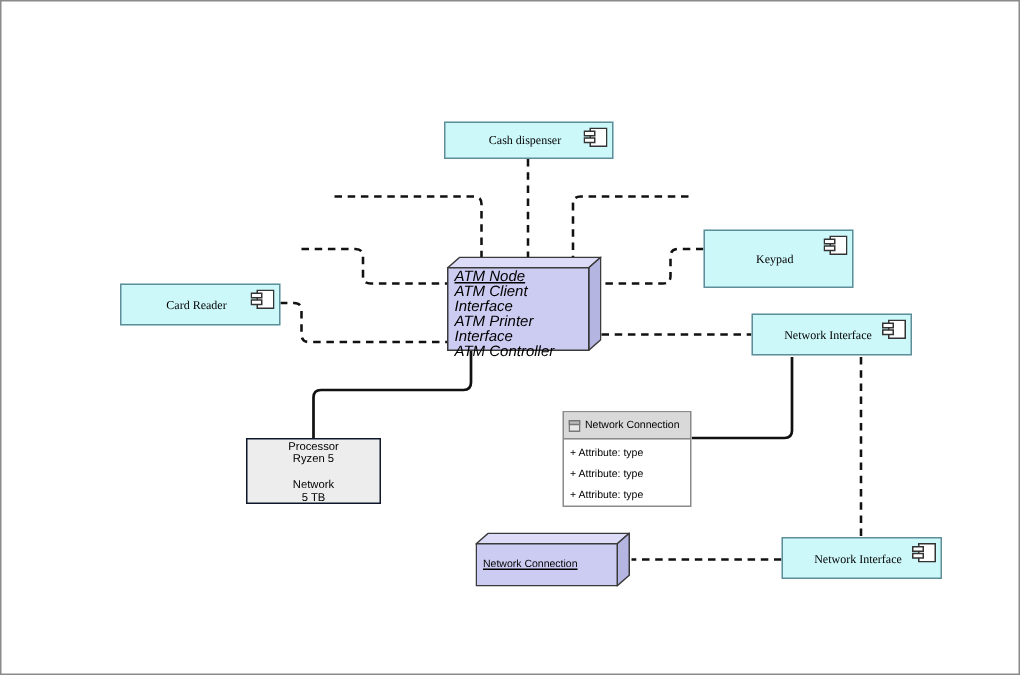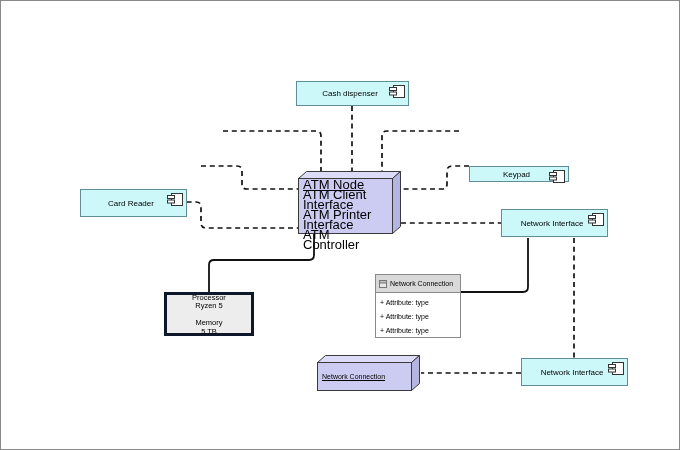--- a/index.html
+++ b/index.html
@@ -11,42 +11,42 @@
   .wires{position:absolute;left:0;top:0;width:680px;height:450px;pointer-events:none;}
   .dash{fill:none;stroke:#111;stroke-width:1.7;stroke-dasharray:5 3.8;}
   .solid{fill:none;stroke:#111;stroke-width:1.8;}
 
   
   .comp{
     position:absolute;background:#cdf8fa;border:1px solid #5f8e98;
     display:flex;align-items:center;justify-content:center;
     box-sizing:border-box;
   }
-  .comp .lbl{font-size:8px;padding-right:5px;white-space:nowrap;}
+  .comp .lbl{font-size:8px;padding-right:5px;white-space:nowrap;font-family:Liberation Serif, serif;}
   .comp .cicon{position:absolute;right:3px;top:3px;}
 
   
   .node3d{position:absolute;}
   .node3d svg{position:absolute;left:0;top:0;}
-  .node-text{position:absolute;left:5px;top:9px;right:12px;font-size:13px;line-height:10px;}
+  .node-text{position:absolute;left:5px;top:9px;right:12px;font-size:10px;line-height:10px;font-style:italic;}
   .node-title{text-decoration:underline;}
   .nc-text{position:absolute;left:5px;top:7px;width:88px;height:28px;display:flex;align-items:center;font-size:7px;}
 
   
   .classbox{position:absolute;border:1px solid #8a8a8a;background:#ffffff;box-sizing:border-box;}
   .classbox .hdr{
     height:17px;background:#d9d9d9;border-bottom:1px solid #8a8a8a;
     display:flex;align-items:center;gap:3px;padding:0 3px;font-size:7px;white-space:nowrap;
   }
   .classbox .attrs{padding:3px 4px;}
   .classbox .attr{font-size:7px;line-height:14px;white-space:nowrap;}
 
   
   .hwbox{
-    position:absolute;background:#ededed;border:3px solid #0f172a;box-sizing:border-box;
+    position:absolute;background:#ededed;border:1px solid #0f172a;box-sizing:border-box;
     display:flex;flex-direction:column;align-items:center;justify-content:center;padding-top:2px;
   }
   .hw-line{font-size:7.5px;line-height:8.6px;min-height:8.6px;text-align:center;}
 </style>
 </head>
 <body>
 
 <div class="canvas">
 
   <svg class="wires" viewBox="0 0 680 450">
@@ -77,21 +77,21 @@
   <div class="comp" style="left:79px;top:188px;width:107px;height:28px;">
     <span class="lbl">Card Reader</span>
     <svg class="cicon" width="16" height="13">
         <rect x="4.5" y="0.5" width="11" height="12" fill="#fff" stroke="#333"></rect>
         <rect x="0.5" y="2.5" width="7" height="3" fill="#fff" stroke="#333"></rect>
         <rect x="0.5" y="7" width="7" height="3" fill="#fff" stroke="#333"></rect>
       </svg>
   </div>
 
 
-  <div class="comp" style="left:468px;top:165px;width:100px;height:16px;">
+  <div class="comp" style="left:468px;top:152px;width:100px;height:39px;">
     <span class="lbl">Keypad</span>
     <svg class="cicon" width="16" height="13">
         <rect x="4.5" y="0.5" width="11" height="12" fill="#fff" stroke="#333"></rect>
         <rect x="0.5" y="2.5" width="7" height="3" fill="#fff" stroke="#333"></rect>
         <rect x="0.5" y="7" width="7" height="3" fill="#fff" stroke="#333"></rect>
       </svg>
   </div>
 
   <div class="comp" style="left:500px;top:208px;width:107px;height:28px;">
     <span class="lbl">Network Interface</span>
@@ -148,17 +148,17 @@
       <div class="attr">+ Attribute: type</div>
       <div class="attr">+ Attribute: type</div>
       <div class="attr">+ Attribute: type</div>
     </div>
   </div>
 
   <div class="hwbox" style="left:163px;top:291px;width:90px;height:44px;">
     <div class="hw-line">Processor</div>
     <div class="hw-line">Ryzen 5</div>
     <div class="hw-line"></div>
-    <div class="hw-line">Memory</div>
+    <div class="hw-line">Network</div>
     <div class="hw-line">5 TB</div>
   </div>
 
 </div>
 
 </body></html>

